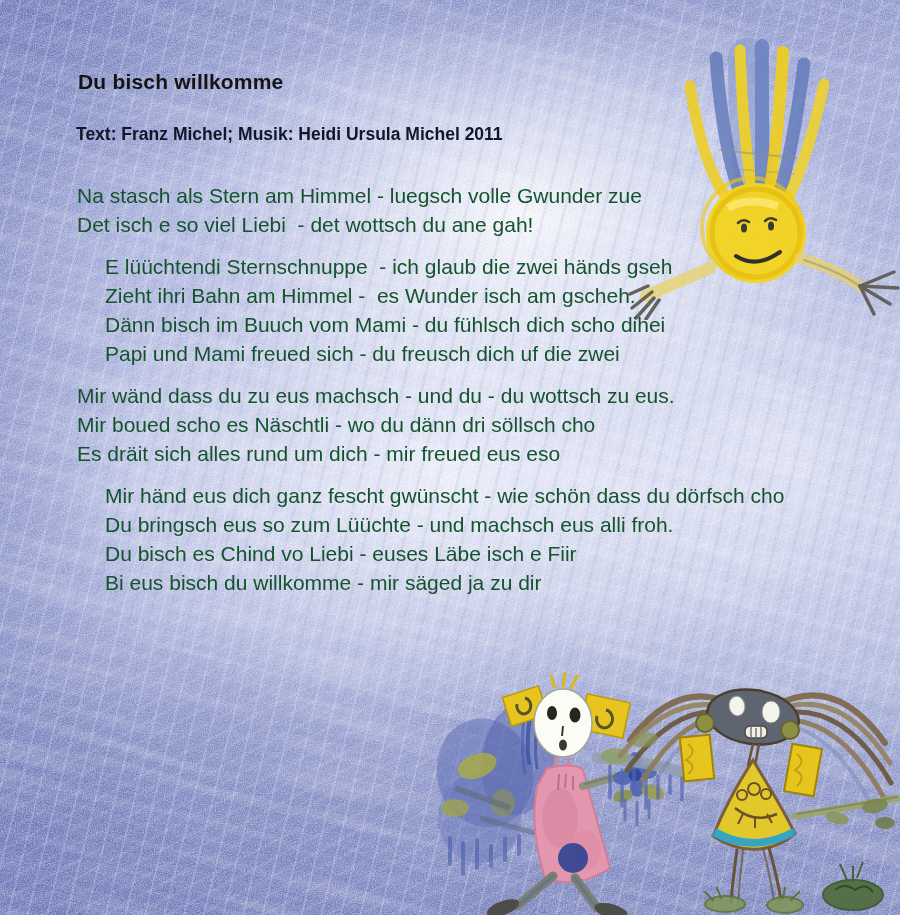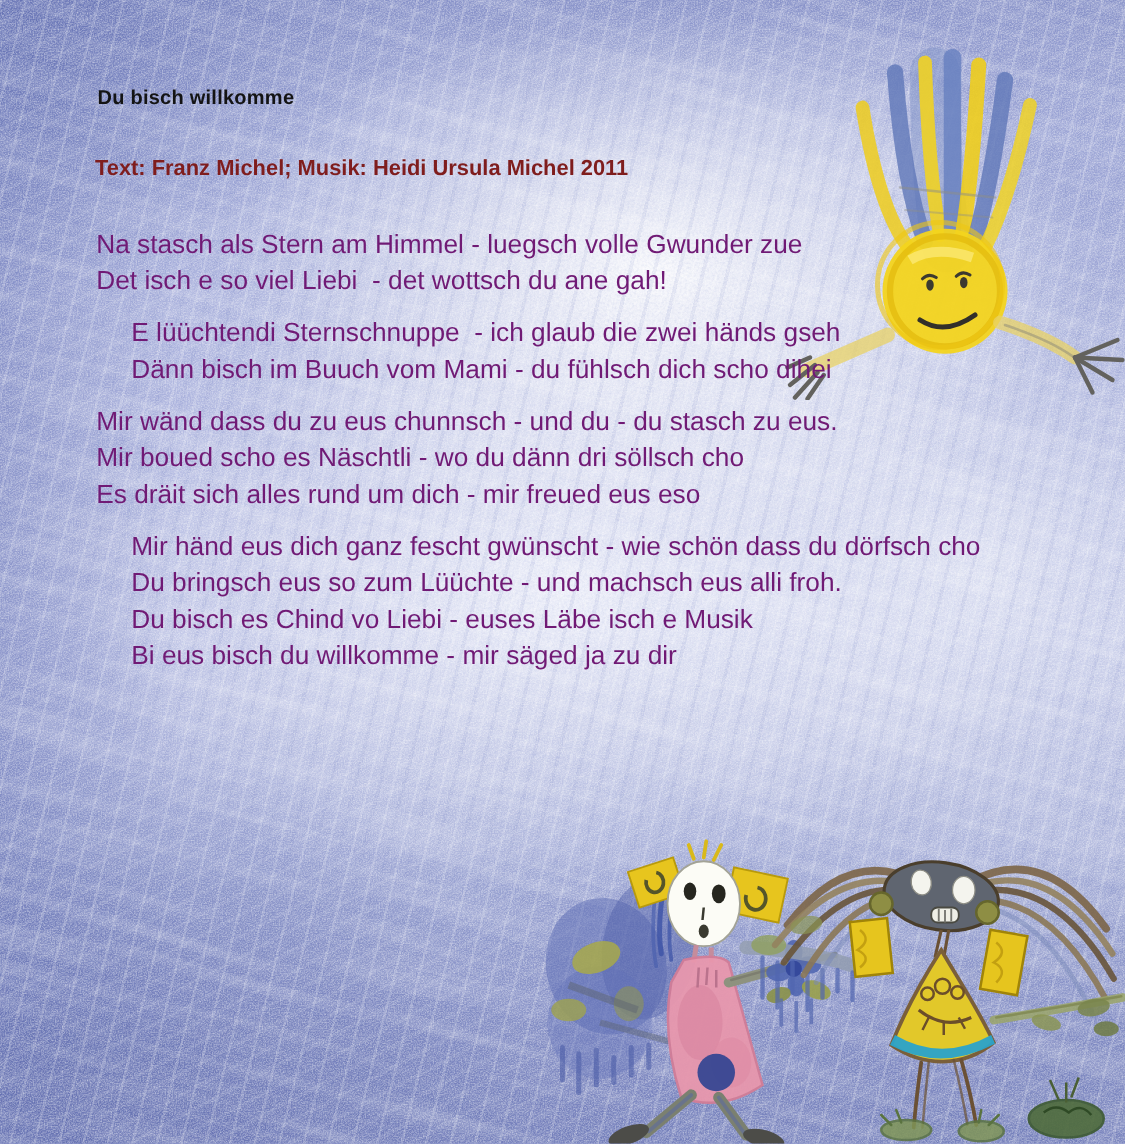--- a/index.html
+++ b/index.html
@@ -34,25 +34,25 @@
       rgba(255,255,255,.10) 0 3px, rgba(255,255,255,0) 3px 15px);
   }
   .bg-texture{position:absolute;left:0;top:0;z-index:1;pointer-events:none;}
   
   .title{
     position:absolute;left:78px;top:70px;z-index:5;
     font-size:28px;font-weight:bold;color:#141414;letter-spacing:.2px;
   }
   .credits{
     position:absolute;left:76px;top:124px;z-index:5;
-    font-size:17.5px;font-weight:bold;color:#7f1d1d;
+    font-size:17.5px;font-weight:bold;color:#0f172a;
   }
   .lyrics{
     position:absolute;left:77px;top:181px;z-index:5;
-    font-size:21px;color:#701a75;line-height:29px;
+    font-size:21px;color:#14532d;line-height:29px;
   }
   .stanza{margin-bottom:13px;}
   .stanza.indent{padding-left:28px;}
   .line{white-space:pre-wrap;}
   
   .illus{position:absolute;z-index:2;pointer-events:none;}
   #star-illus{left:628px;top:28px;}
   #child-illus{left:425px;top:668px;}
   #bird-illus{left:585px;top:648px;}
 </style>
@@ -281,36 +281,38 @@
   <g stroke-linecap="round">
     <path d="M210,168 Q260,160 313,150" fill="none" stroke="#9aa468" stroke-width="7" opacity="0.85"></path>
     <path d="M212,166 Q262,158 312,149" fill="none" stroke="#7e8750" stroke-width="2" opacity="0.8"></path>
     <ellipse cx="252" cy="170" rx="12" ry="6" fill="#8a9454" opacity="0.85" transform="rotate(15 252 170)"></ellipse>
     <ellipse cx="290" cy="158" rx="13" ry="7" fill="#79854c" opacity="0.85" transform="rotate(-10 290 158)"></ellipse>
     <ellipse cx="300" cy="175" rx="10" ry="6" fill="#6d7a44" opacity="0.85"></ellipse>
     <ellipse cx="60" cy="92" rx="13" ry="7" fill="#8a9454" opacity="0.7" transform="rotate(-12 60 92)"></ellipse>
   </g>
 </svg>
 
-<h1 class="title" style="margin:0;font-size:16px;">Du bisch willkomme</h1>
+<h1 class="title" style="margin:0;font-size:21px;">Du bisch willkomme</h1>
 <div class="credits">Text: Franz Michel; Musik: Heidi Ursula Michel 2011</div>
 
 <div class="lyrics">
   <div class="stanza">
     <div class="line">Na stasch als Stern am Himmel - luegsch volle Gwunder zue</div>
     <div class="line">Det isch e so viel Liebi  - det wottsch du ane gah!</div>
   </div>
   <div class="stanza indent">
     <div class="line">E lüüchtendi Sternschnuppe  - ich glaub die zwei händs gseh</div>
+    <div class="line">Zieht ihri Bahn am Himmel -  es Wunder isch am gscheh.</div>
     <div class="line">Dänn bisch im Buuch vom Mami - du fühlsch dich scho dihei</div>
+    <div class="line">Papi und Mami freued sich - du freusch dich uf die zwei</div>
   </div>
   <div class="stanza">
-    <div class="line">Mir wänd dass du zu eus chunnsch - und du - du stasch zu eus.</div>
+    <div class="line">Mir wänd dass du zu eus machsch - und du - du wottsch zu eus.</div>
     <div class="line">Mir boued scho es Näschtli - wo du dänn dri söllsch cho</div>
     <div class="line">Es dräit sich alles rund um dich - mir freued eus eso</div>
   </div>
   <div class="stanza indent">
     <div class="line">Mir händ eus dich ganz fescht gwünscht - wie schön dass du dörfsch cho</div>
     <div class="line">Du bringsch eus so zum Lüüchte - und machsch eus alli froh.</div>
-    <div class="line">Du bisch es Chind vo Liebi - euses Läbe isch e Musik</div>
+    <div class="line">Du bisch es Chind vo Liebi - euses Läbe isch e Fiir</div>
     <div class="line">Bi eus bisch du willkomme - mir säged ja zu dir</div>
   </div>
 </div>
 
 </body></html>

